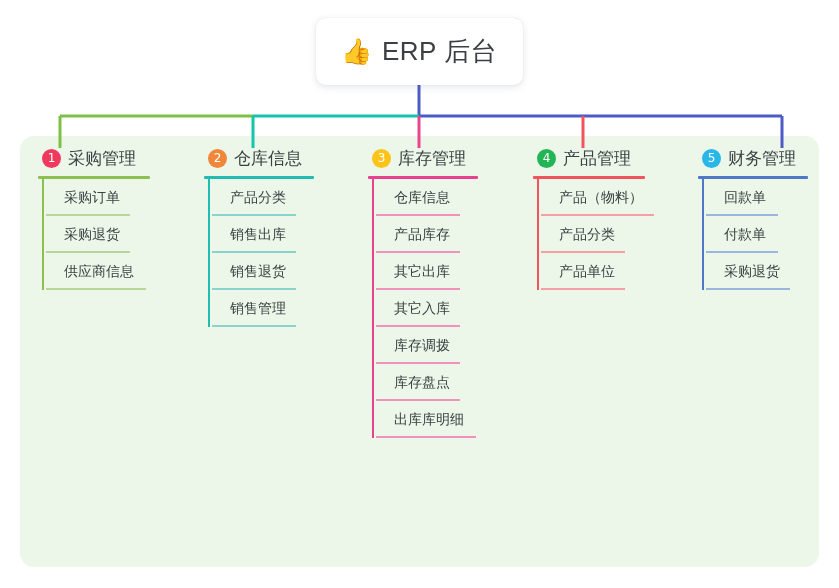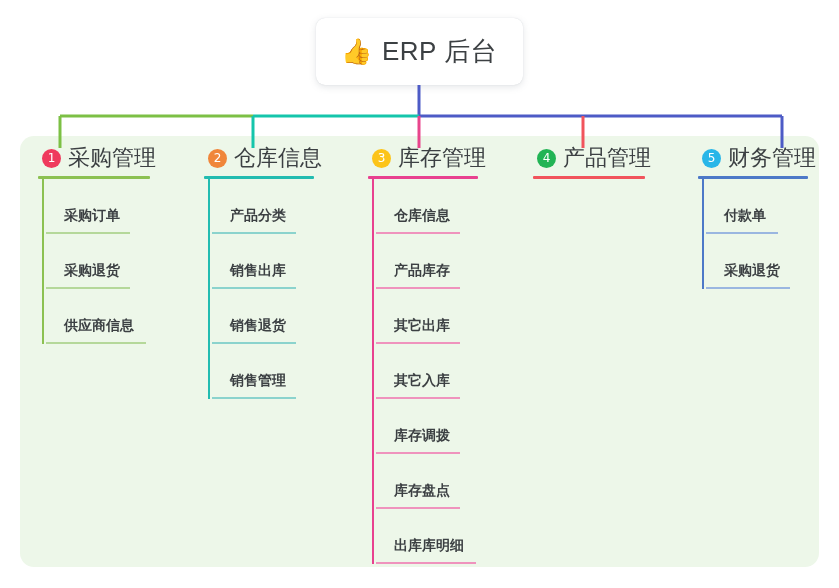--- a/index.html
+++ b/index.html
@@ -91,21 +91,21 @@
     height: 19px;
     border-radius: 50%;
     color: #ffffff;
     font-size: 12px;
     line-height: 19px;
     text-align: center;
     font-family: "DejaVu Sans", sans-serif;
     flex: none;
   }
   .col-title {
-    font-size: 22px;
+    font-size: 17px;
     color: #3c4043;
     white-space: nowrap;
   }
   .col-underline {
     height: 3px;
     border-radius: 1px;
     margin-top: 6px;
   }
   .items {
     position: relative;
@@ -113,23 +113,22 @@
   }
   .item-spine {
     position: absolute;
     left: 4px;
     top: 0;
     bottom: 0;
     width: 2px;
   }
   .item {
     position: relative;
-    height: 55px;
+    height: 37px;
     box-sizing: border-box;
-    font-weight: bold;
   }
   .item-label {
     position: absolute;
     left: 22px;
     bottom: 9px;
     font-size: 14px;
     color: #3c4043;
     white-space: nowrap;
   }
   .item-rule {
@@ -249,30 +248,49 @@
             <div class="item-rule" style="background: rgb(239, 147, 189); width: 100px;"></div>
           </div>
         </div>
       </div>
       <div class="column" style="left: 533px; width: 112px;">
         <div class="col-header">
           <span class="badge" style="background: rgb(34, 180, 85);">4</span>
           <span class="col-title">产品管理</span>
         </div>
         <div class="col-underline" style="background: rgb(241, 84, 92); width: 112px;"></div>
+        <div class="items">
+          <div class="item-spine" style="background: rgb(241, 84, 92);"></div>
+          <div class="item">
+            <span class="item-label">产品（物料）</span>
+            <div class="item-rule" style="background: rgb(245, 160, 164); width: 113px;"></div>
+          </div>
+          <div class="item">
+            <span class="item-label">产品分类</span>
+            <div class="item-rule" style="background: rgb(245, 160, 164); width: 84px;"></div>
+          </div>
+          <div class="item">
+            <span class="item-label">产品单位</span>
+            <div class="item-rule" style="background: rgb(245, 160, 164); width: 84px;"></div>
+          </div>
+        </div>
       </div>
       <div class="column" style="left: 698px; width: 110px;">
         <div class="col-header">
           <span class="badge" style="background: rgb(41, 182, 232);">5</span>
           <span class="col-title">财务管理</span>
         </div>
         <div class="col-underline" style="background: rgb(77, 121, 200); width: 110px;"></div>
         <div class="items">
           <div class="item-spine" style="background: rgb(77, 121, 200);"></div>
           <div class="item">
+            <span class="item-label">回款单</span>
+            <div class="item-rule" style="background: rgb(154, 182, 224); width: 72px;"></div>
+          </div>
+          <div class="item">
             <span class="item-label">付款单</span>
             <div class="item-rule" style="background: rgb(154, 182, 224); width: 72px;"></div>
           </div>
           <div class="item">
             <span class="item-label">采购退货</span>
             <div class="item-rule" style="background: rgb(154, 182, 224); width: 84px;"></div>
           </div>
         </div>
       </div>
     </div>

